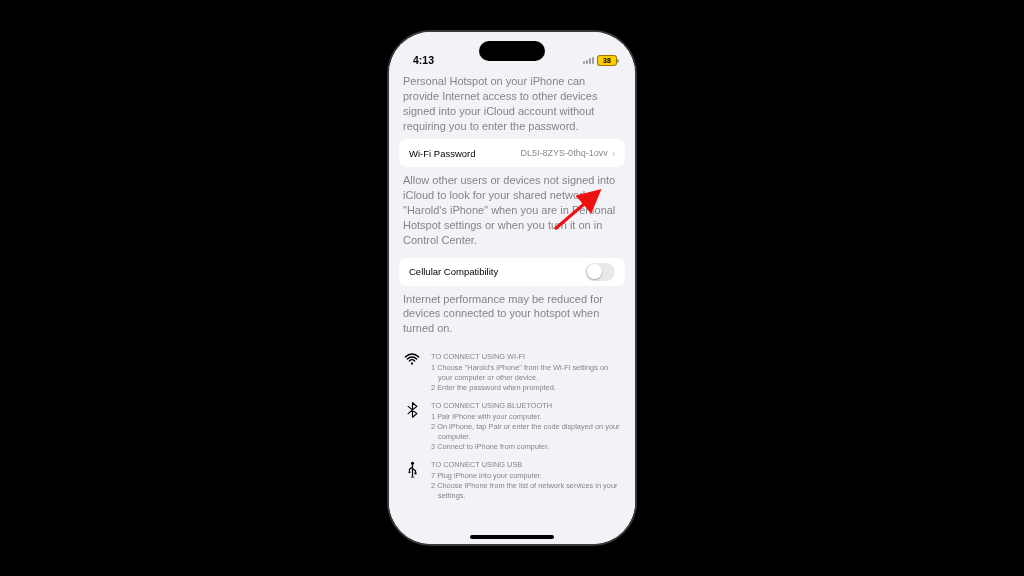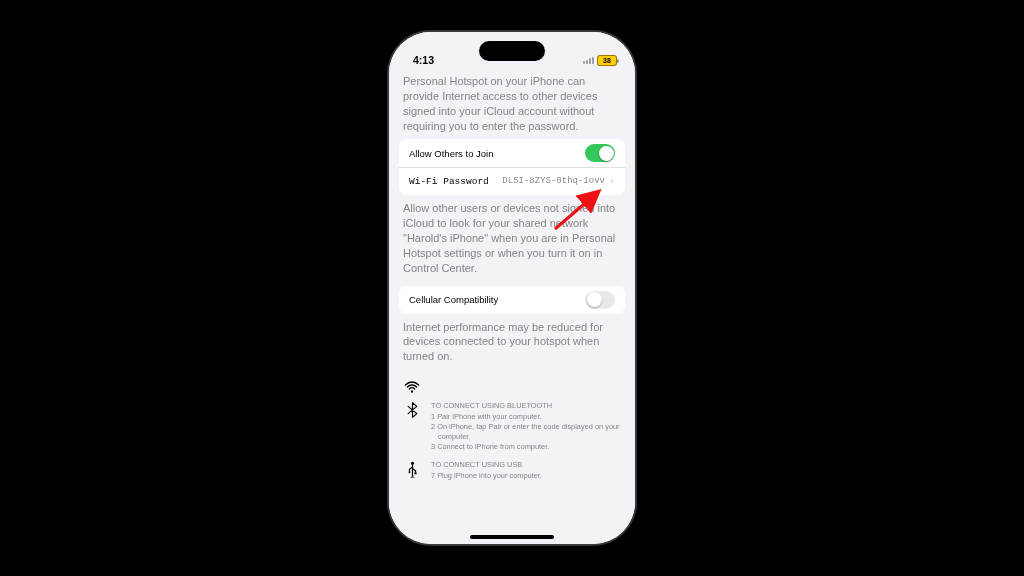--- a/index.html
+++ b/index.html
@@ -119,26 +119,20 @@
       </span>
     </div>
 
 
     <div class="content">
 
       <div class="hint">Personal Hotspot on your iPhone can provide Internet access to other devices signed into your iCloud account without requiring you to enter the password.</div>
 
       <div class="group">
         <div class="row">
-          <span class="label">Allow Others to Join</span>
-          <span class="toggle on">
-              <span class="knob"></span>
-            </span>
-        </div>
-        <div class="row">
           <span class="label">Wi-Fi Password</span>
           <span class="value">
             <span>DL5I-8ZYS-0thq-1ovv</span>
             <span class="disclosure">›</span>
           </span>
         </div>
       </div>
 
       <div class="hint">Allow other users or devices not signed into iCloud to look for your shared network "Harold's iPhone" when you are in Personal Hotspot settings or when you turn it on in Control Center.</div>
 
@@ -152,20 +146,25 @@
       </div>
 
       <div class="hint" style="padding-bottom:10px">Internet performance may be reduced for devices connected to your hotspot when turned on.</div>
 
       <div class="inst">
         <div class="ic">
           <svg width="16" height="12" viewBox="0 0 24 18">
               <path d="M12 17 L12 17 M2 6 C8 0 16 0 22 6 M5 9 C9 5 15 5 19 9 M8 12 C10.5 9.5 13.5 9.5 16 12" stroke="#000" stroke-width="2" fill="none" stroke-linecap="round"></path>
               <circle cx="12" cy="15.5" r="1.5" fill="#000"></circle>
             </svg>
+        </div>
+        <div class="tx">
+          <span class="hd">TO CONNECT USING WI-FI</span>
+          <span class="ln">1 Choose "Harold's iPhone" from the Wi-Fi settings on your computer or other device.</span>
+          <span class="ln">2 Enter the password when prompted.</span>
         </div>
       </div>
 
       <div class="inst">
         <div class="ic">
           <svg width="11" height="16" viewBox="0 0 14 22">
               <path d="M7 1 L7 21 L13 16 L1 6 M7 1 L13 6 L1 16" stroke="#000" stroke-width="1.6" fill="none" stroke-linejoin="round" stroke-linecap="round"></path>
             </svg>
         </div>
         <div class="tx">
@@ -184,20 +183,21 @@
               <path d="M7 20 L4 22 L10 22 Z" fill="#000"></path>
               <path d="M7 8 L3 11 L3 14" stroke="#000" stroke-width="1.6" fill="none"></path>
               <circle cx="3" cy="15" r="1.4" fill="#000"></circle>
               <path d="M7 10 L11 13 L11 15" stroke="#000" stroke-width="1.6" fill="none"></path>
               <rect x="9.6" y="15" width="2.8" height="2.8" fill="#000"></rect>
             </svg>
         </div>
         <div class="tx">
           <span class="hd">TO CONNECT USING USB</span>
           <span class="ln">7 Plug iPhone into your computer.</span>
+          <span class="ln">2 Choose iPhone from the list of network services in your settings.</span>
         </div>
       </div>
 
     </div>
 
     <div class="homebar"></div>
   </div>
 
   <svg class="arrow" style="left:160px; top:155px;" width="60" height="48" viewBox="0 0 60 48">
     <defs>

